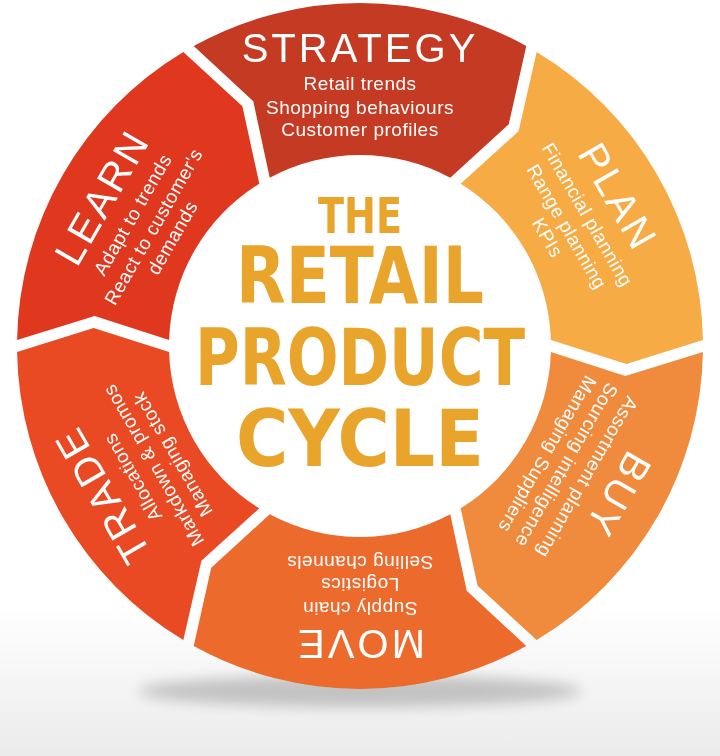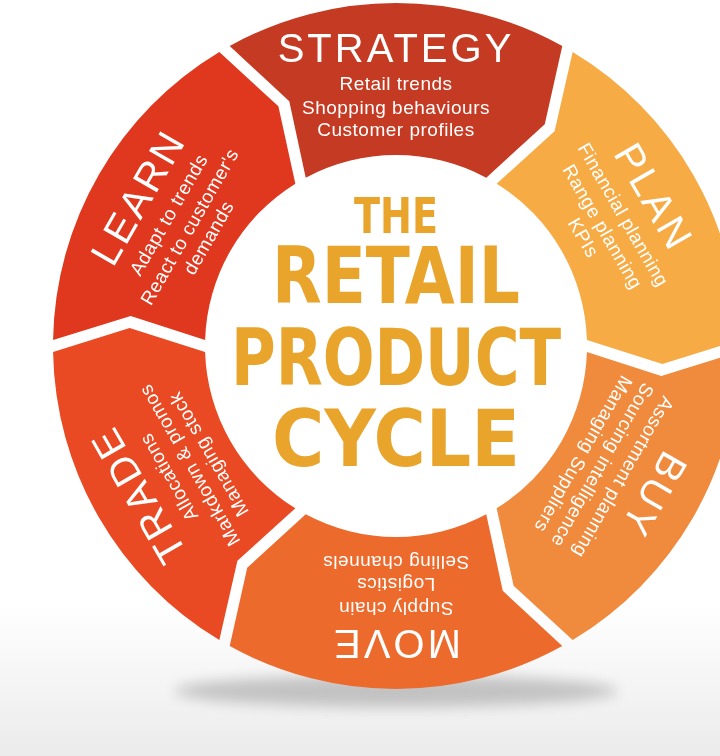--- a/index.html
+++ b/index.html
@@ -1,18 +1,18 @@
 <!DOCTYPE html>
 <html><head>
 <meta charset="utf-8">
 <style>
   html,body{margin:0;padding:0;width:720px;height:756px;overflow:hidden;}
   body{background:linear-gradient(180deg,#ffffff 0%,#ffffff 80%,#ebebeb 100%);
        font-family:"Liberation Sans", sans-serif;}
-  .stage{position:relative;width:616px;height:756px;padding-left:36px;}
+  .stage{position:relative;width:616px;height:756px;}
   svg{display:block;}
   .title-line{font-family:"DejaVu Sans", sans-serif;font-weight:bold;}
   .seg-label{font-family:"Liberation Sans", sans-serif;letter-spacing:3px;}
   .seg-item{font-family:"Liberation Sans", sans-serif;letter-spacing:.5px;}
 </style>
 </head>
 <body>
 
 <div class="stage">
   <svg width="720" height="756" viewBox="0 0 720 756">

